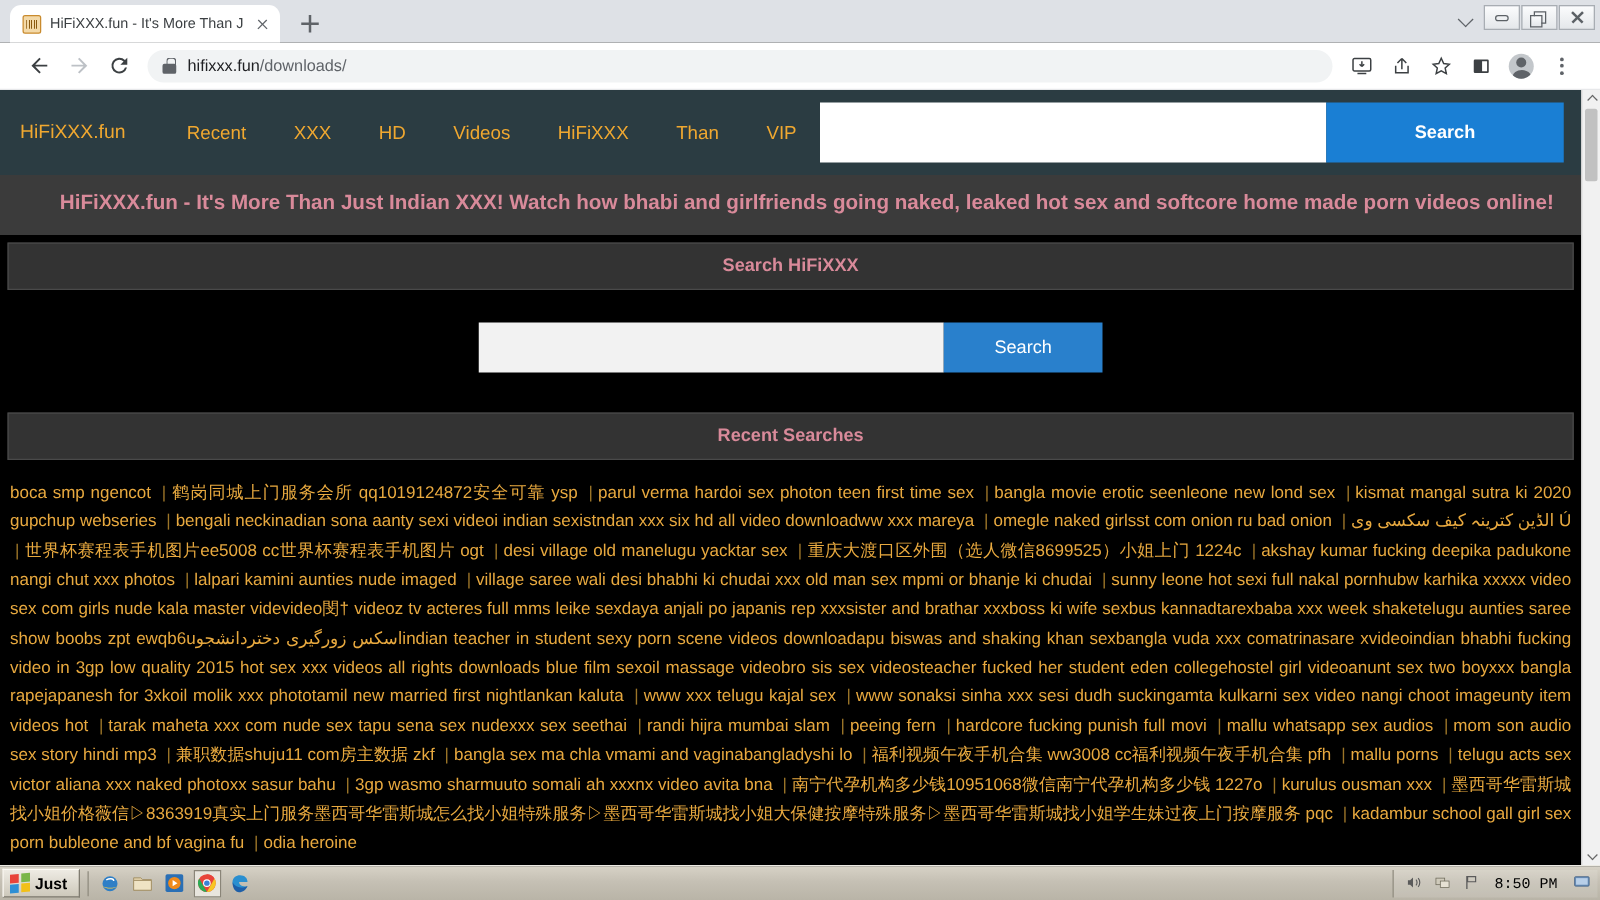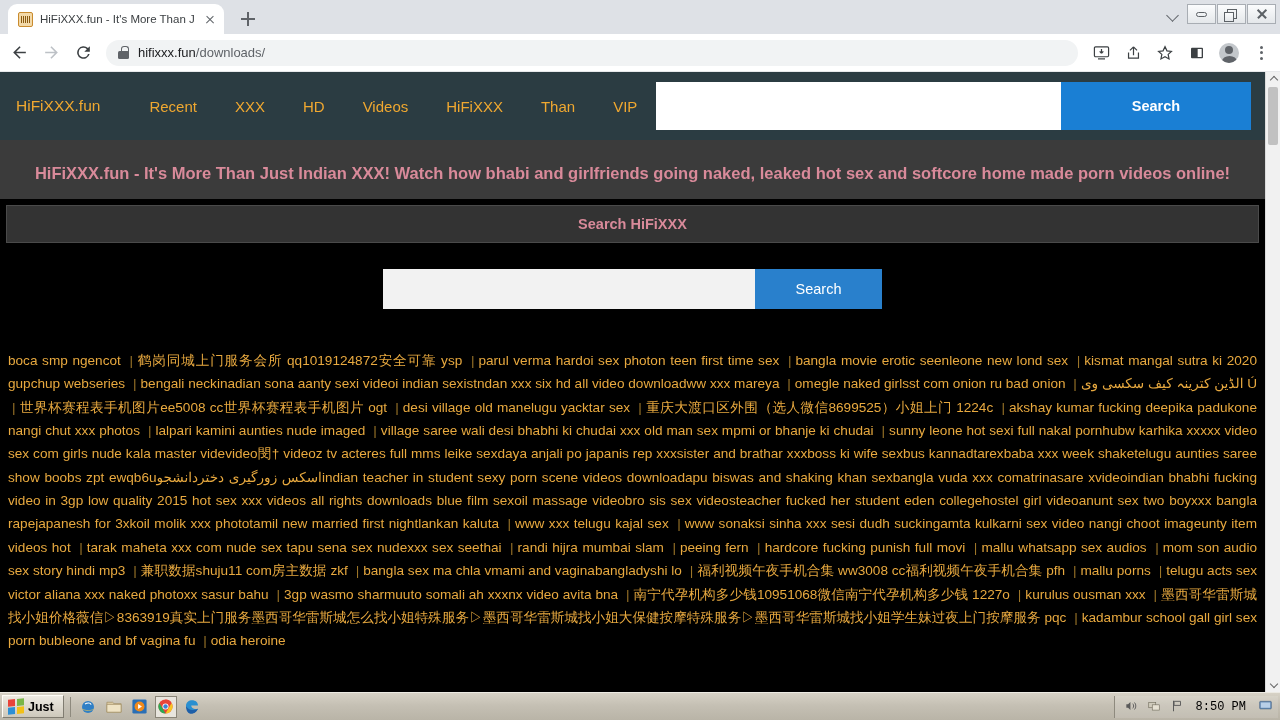--- a/index.html
+++ b/index.html
@@ -112,21 +112,21 @@
     width: 12px; height: 1.6px; background: #5c6166;
   }
   .ic-close::before { transform: rotate(45deg); }
   .ic-close::after { transform: rotate(-45deg); }
 
   .toolbar {
     height: 38px;
     background: #fff;
     display: flex;
     align-items: center;
-    padding: 0 4px;
+    padding: 0 16px;
     gap: 2px;
     flex: none;
     border-bottom: 1px solid #e7e8ea;
   }
   .tbtn {
     width: 30px; height: 30px;
     display: flex; align-items: center; justify-content: center;
     border-radius: 50%;
     cursor: pointer;
     flex: none;
@@ -226,22 +226,22 @@
     font-weight: bold;
     cursor: pointer;
     font-family: "Liberation Sans", sans-serif;
   }
 
   .tagline {
     background: #3b3b3b;
     color: #d98a9a;
     font-size: 16.5px;
     font-weight: bold;
-    text-align: center;
-    padding: 22px 22px 14px;
+    text-align: right;
+    padding: 11px 22px 14px;
     line-height: 1.38;
   }
 
   .sectionbar {
     background: #333333;
     border: 1px solid #4a4a4a;
     color: #d98a9a;
     font-size: 14.5px;
     font-weight: bold;
     text-align: center;
@@ -472,20 +472,21 @@
 
       <div class="sectionbar">Search HiFiXXX</div>
 
       <div class="midsearch">
         <div class="box">
           <input type="text" placeholder="" style="">
           <button>Search</button>
         </div>
       </div>
 
+      <div class="sectionbar">Recent Searches</div>
 
       <div class="searches" id="searches"><a>boca smp ngencot</a> <span class="sep">|</span><a>鹤岗同城上门服务会所 qq1019124872安全可靠 ysp</a> <span class="sep">|</span><a>parul verma hardoi sex photon teen first time sex</a> <span class="sep">|</span><a>bangla movie erotic seenleone new lond sex</a> <span class="sep">|</span><a>kismat mangal sutra ki 2020 gupchup webseries</a> <span class="sep">|</span><a>bengali neckinadian sona aanty sexi videoi indian sexistndan xxx six hd all video downloadww xxx mareya</a> <span class="sep">|</span><a>omegle naked girlsst com onion ru bad onion</a> <span class="sep">|</span><a>الڈین کترینہ کیف سکسی وی Ú</a> <span class="sep">|</span><a>世界杯赛程表手机图片ee5008 cc世界杯赛程表手机图片 ogt</a> <span class="sep">|</span><a>desi village old manelugu yacktar sex</a> <span class="sep">|</span><a>重庆大渡口区外围（选人微信8699525）小姐上门 1224c</a> <span class="sep">|</span><a>akshay kumar fucking deepika padukone nangi chut xxx photos</a> <span class="sep">|</span><a>lalpari kamini aunties nude imaged</a> <span class="sep">|</span><a>village saree wali desi bhabhi ki chudai xxx old man sex mpmi or bhanje ki chudai</a> <span class="sep">|</span><a>sunny leone hot sexi full nakal pornhubw karhika xxxxx video sex com girls nude kala master videvideo閔† videoz tv acteres full mms leike sexdaya anjali po japanis rep xxxsister and brathar xxxboss ki wife sexbus kannadtarexbaba xxx week shaketelugu aunties saree show boobs zpt ewqb6uاسکس زورگیری دختردانشجوindian teacher in student sexy porn scene videos downloadapu biswas and shaking khan sexbangla vuda xxx comatrinasare xvideoindian bhabhi fucking video in 3gp low quality 2015 hot sex xxx videos all rights downloads blue film sexoil massage videobro sis sex videosteacher fucked her student eden collegehostel girl videoanunt sex two boyxxx bangla rapejapanesh for 3xkoil molik xxx phototamil new married first nightlankan kaluta</a> <span class="sep">|</span><a>www xxx telugu kajal sex</a> <span class="sep">|</span><a>www sonaksi sinha xxx sesi dudh suckingamta kulkarni sex video nangi choot imageunty item videos hot</a> <span class="sep">|</span><a>tarak maheta xxx com nude sex tapu sena sex nudexxx sex seethai</a> <span class="sep">|</span><a>randi hijra mumbai slam</a> <span class="sep">|</span><a>peeing fern</a> <span class="sep">|</span><a>hardcore fucking punish full movi</a> <span class="sep">|</span><a>mallu whatsapp sex audios</a> <span class="sep">|</span><a>mom son audio sex story hindi mp3</a> <span class="sep">|</span><a>兼职数据shuju11 com房主数据 zkf</a> <span class="sep">|</span><a>bangla sex ma chla vmami and vaginabangladyshi lo</a> <span class="sep">|</span><a>福利视频午夜手机合集 ww3008 cc福利视频午夜手机合集 pfh</a> <span class="sep">|</span><a>mallu porns</a> <span class="sep">|</span><a>telugu acts sex victor aliana xxx naked photoxx sasur bahu</a> <span class="sep">|</span><a>3gp wasmo sharmuuto somali ah xxxnx video avita bna</a> <span class="sep">|</span><a>南宁代孕机构多少钱10951068微信南宁代孕机构多少钱 1227o</a> <span class="sep">|</span><a>kurulus ousman xxx</a> <span class="sep">|</span><a>墨西哥华雷斯城找小姐价格薇信▷8363919真实上门服务墨西哥华雷斯城怎么找小姐特殊服务▷墨西哥华雷斯城找小姐大保健按摩特殊服务▷墨西哥华雷斯城找小姐学生妹过夜上门按摩服务 pqc</a> <span class="sep">|</span><a>kadambur school gall girl sex porn bubleone and bf vagina fu</a> <span class="sep">|</span><a>odia heroine</a> </div>
 
     </div>
 
     <div class="pagescroll">
       <div class="arrow up"></div>
       <div class="thumb"></div>
       <div class="arrow down"></div>
     </div>

